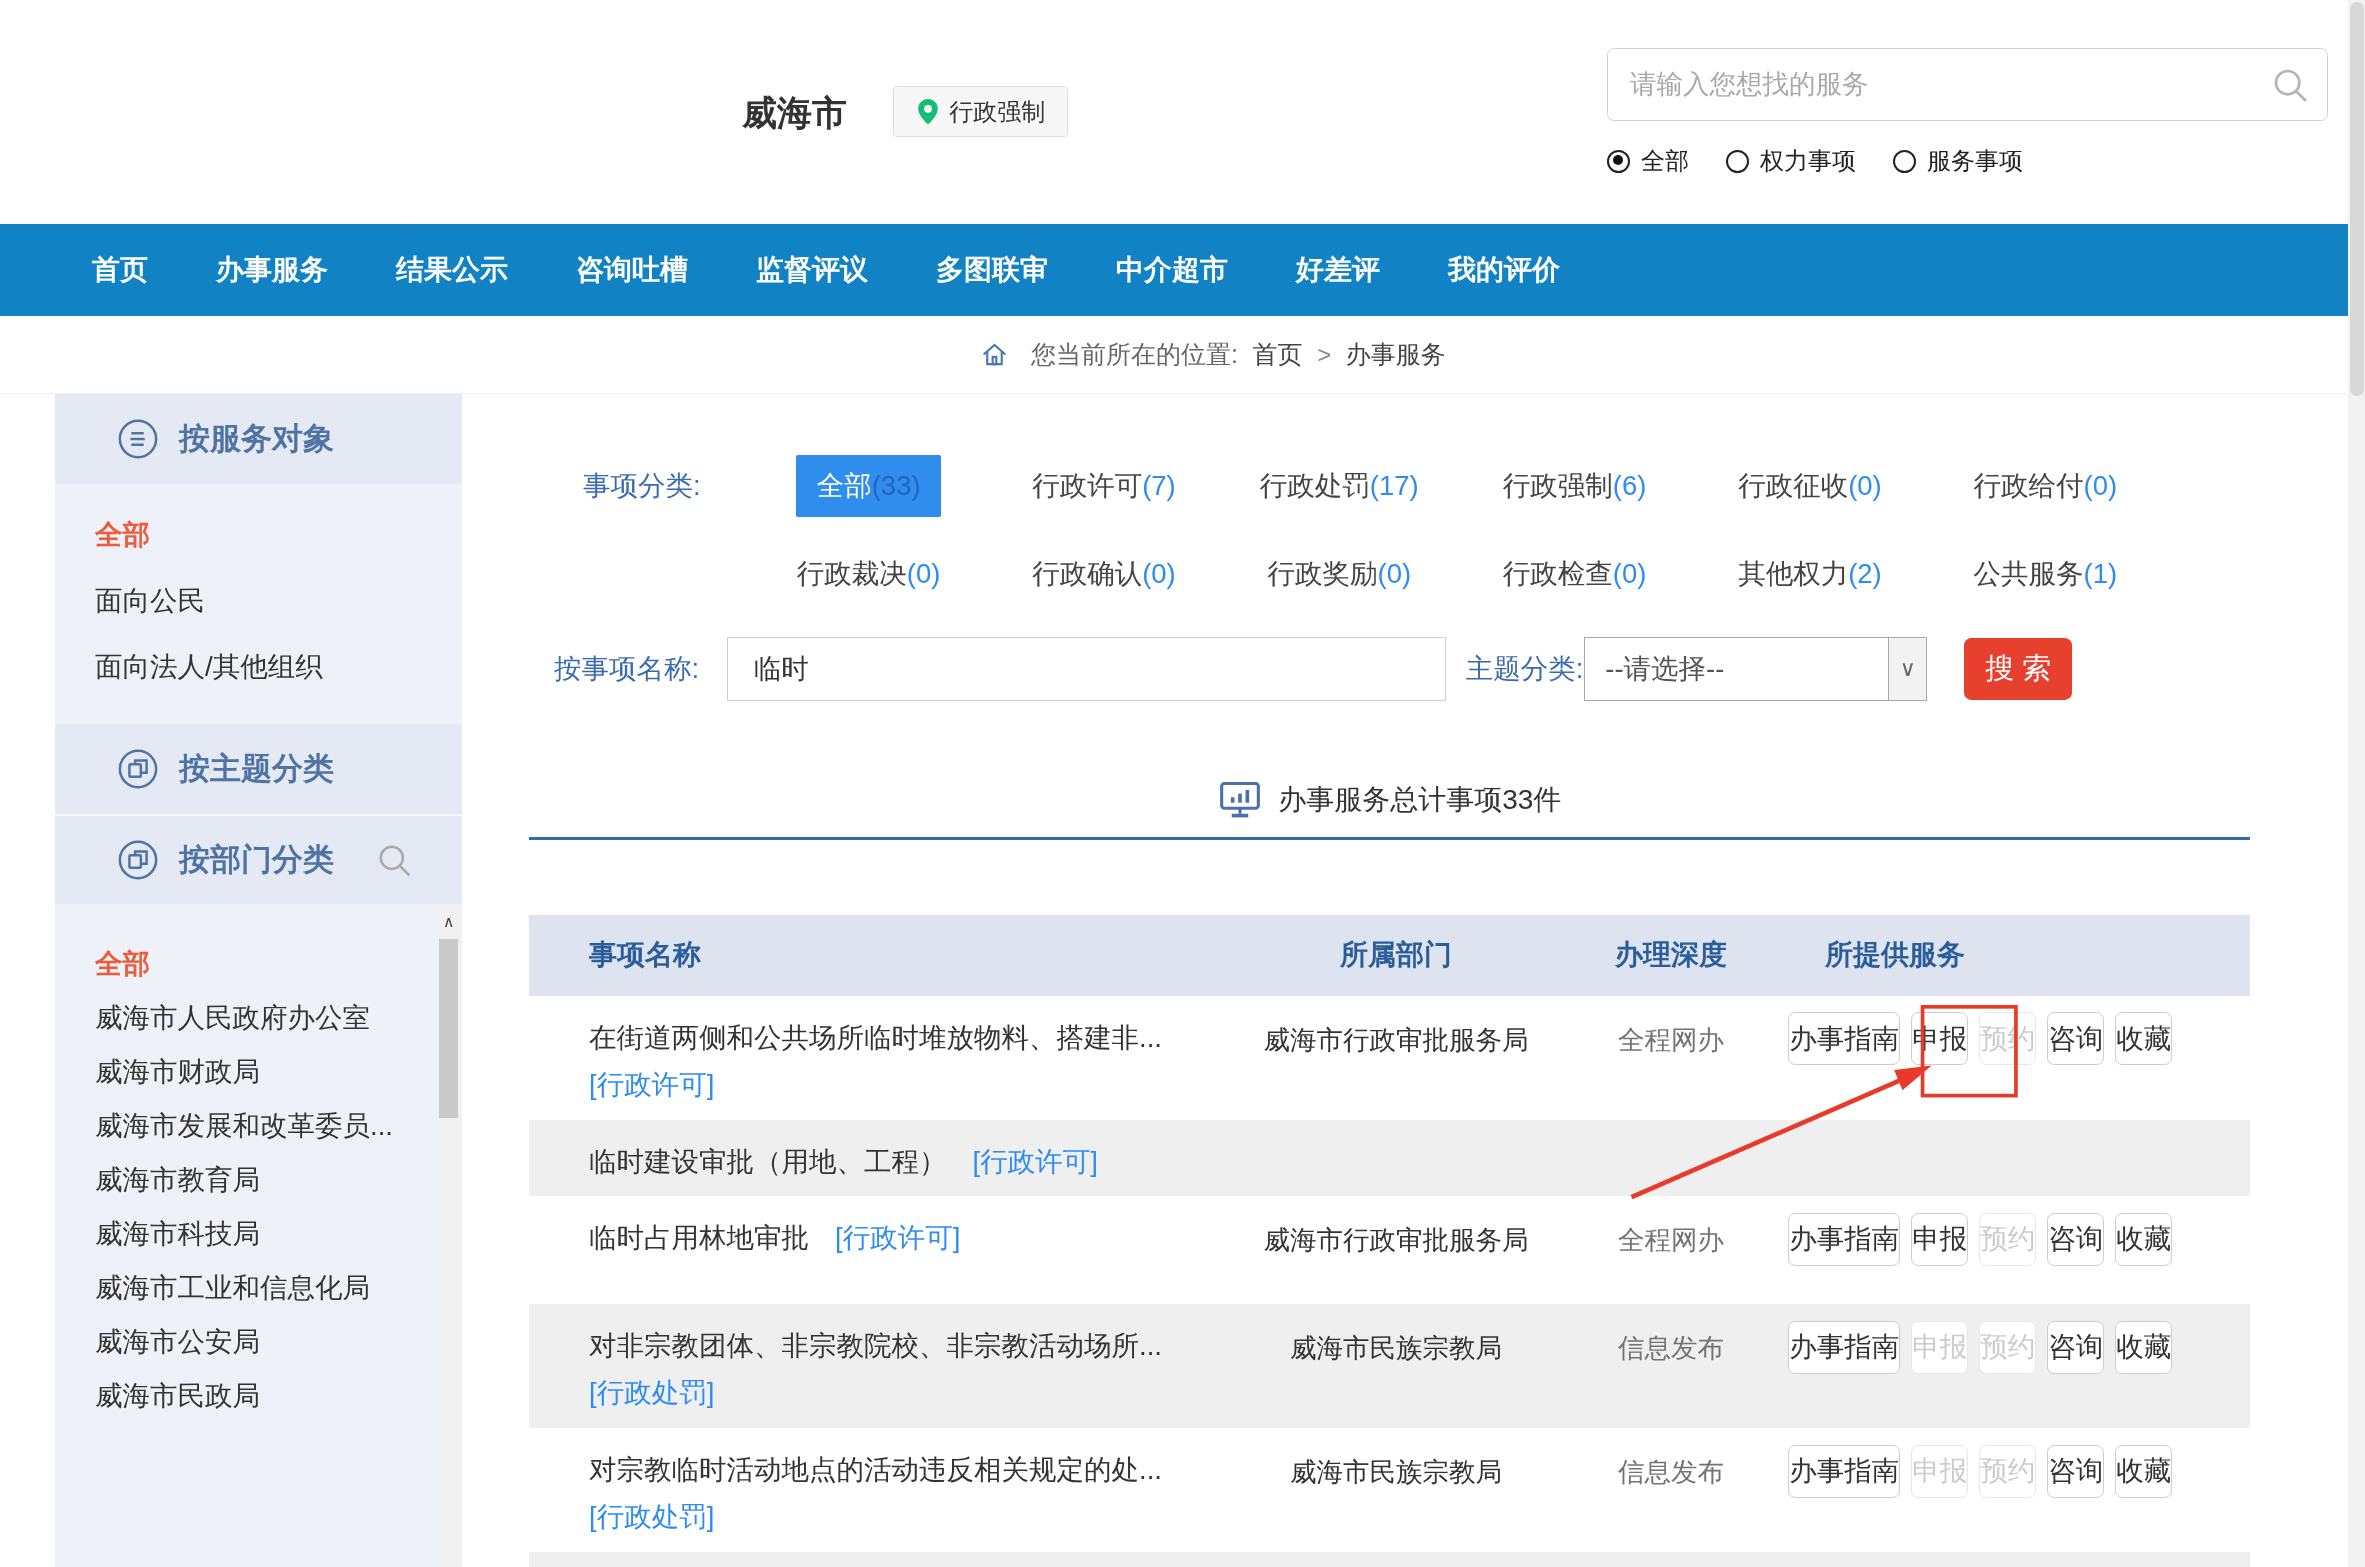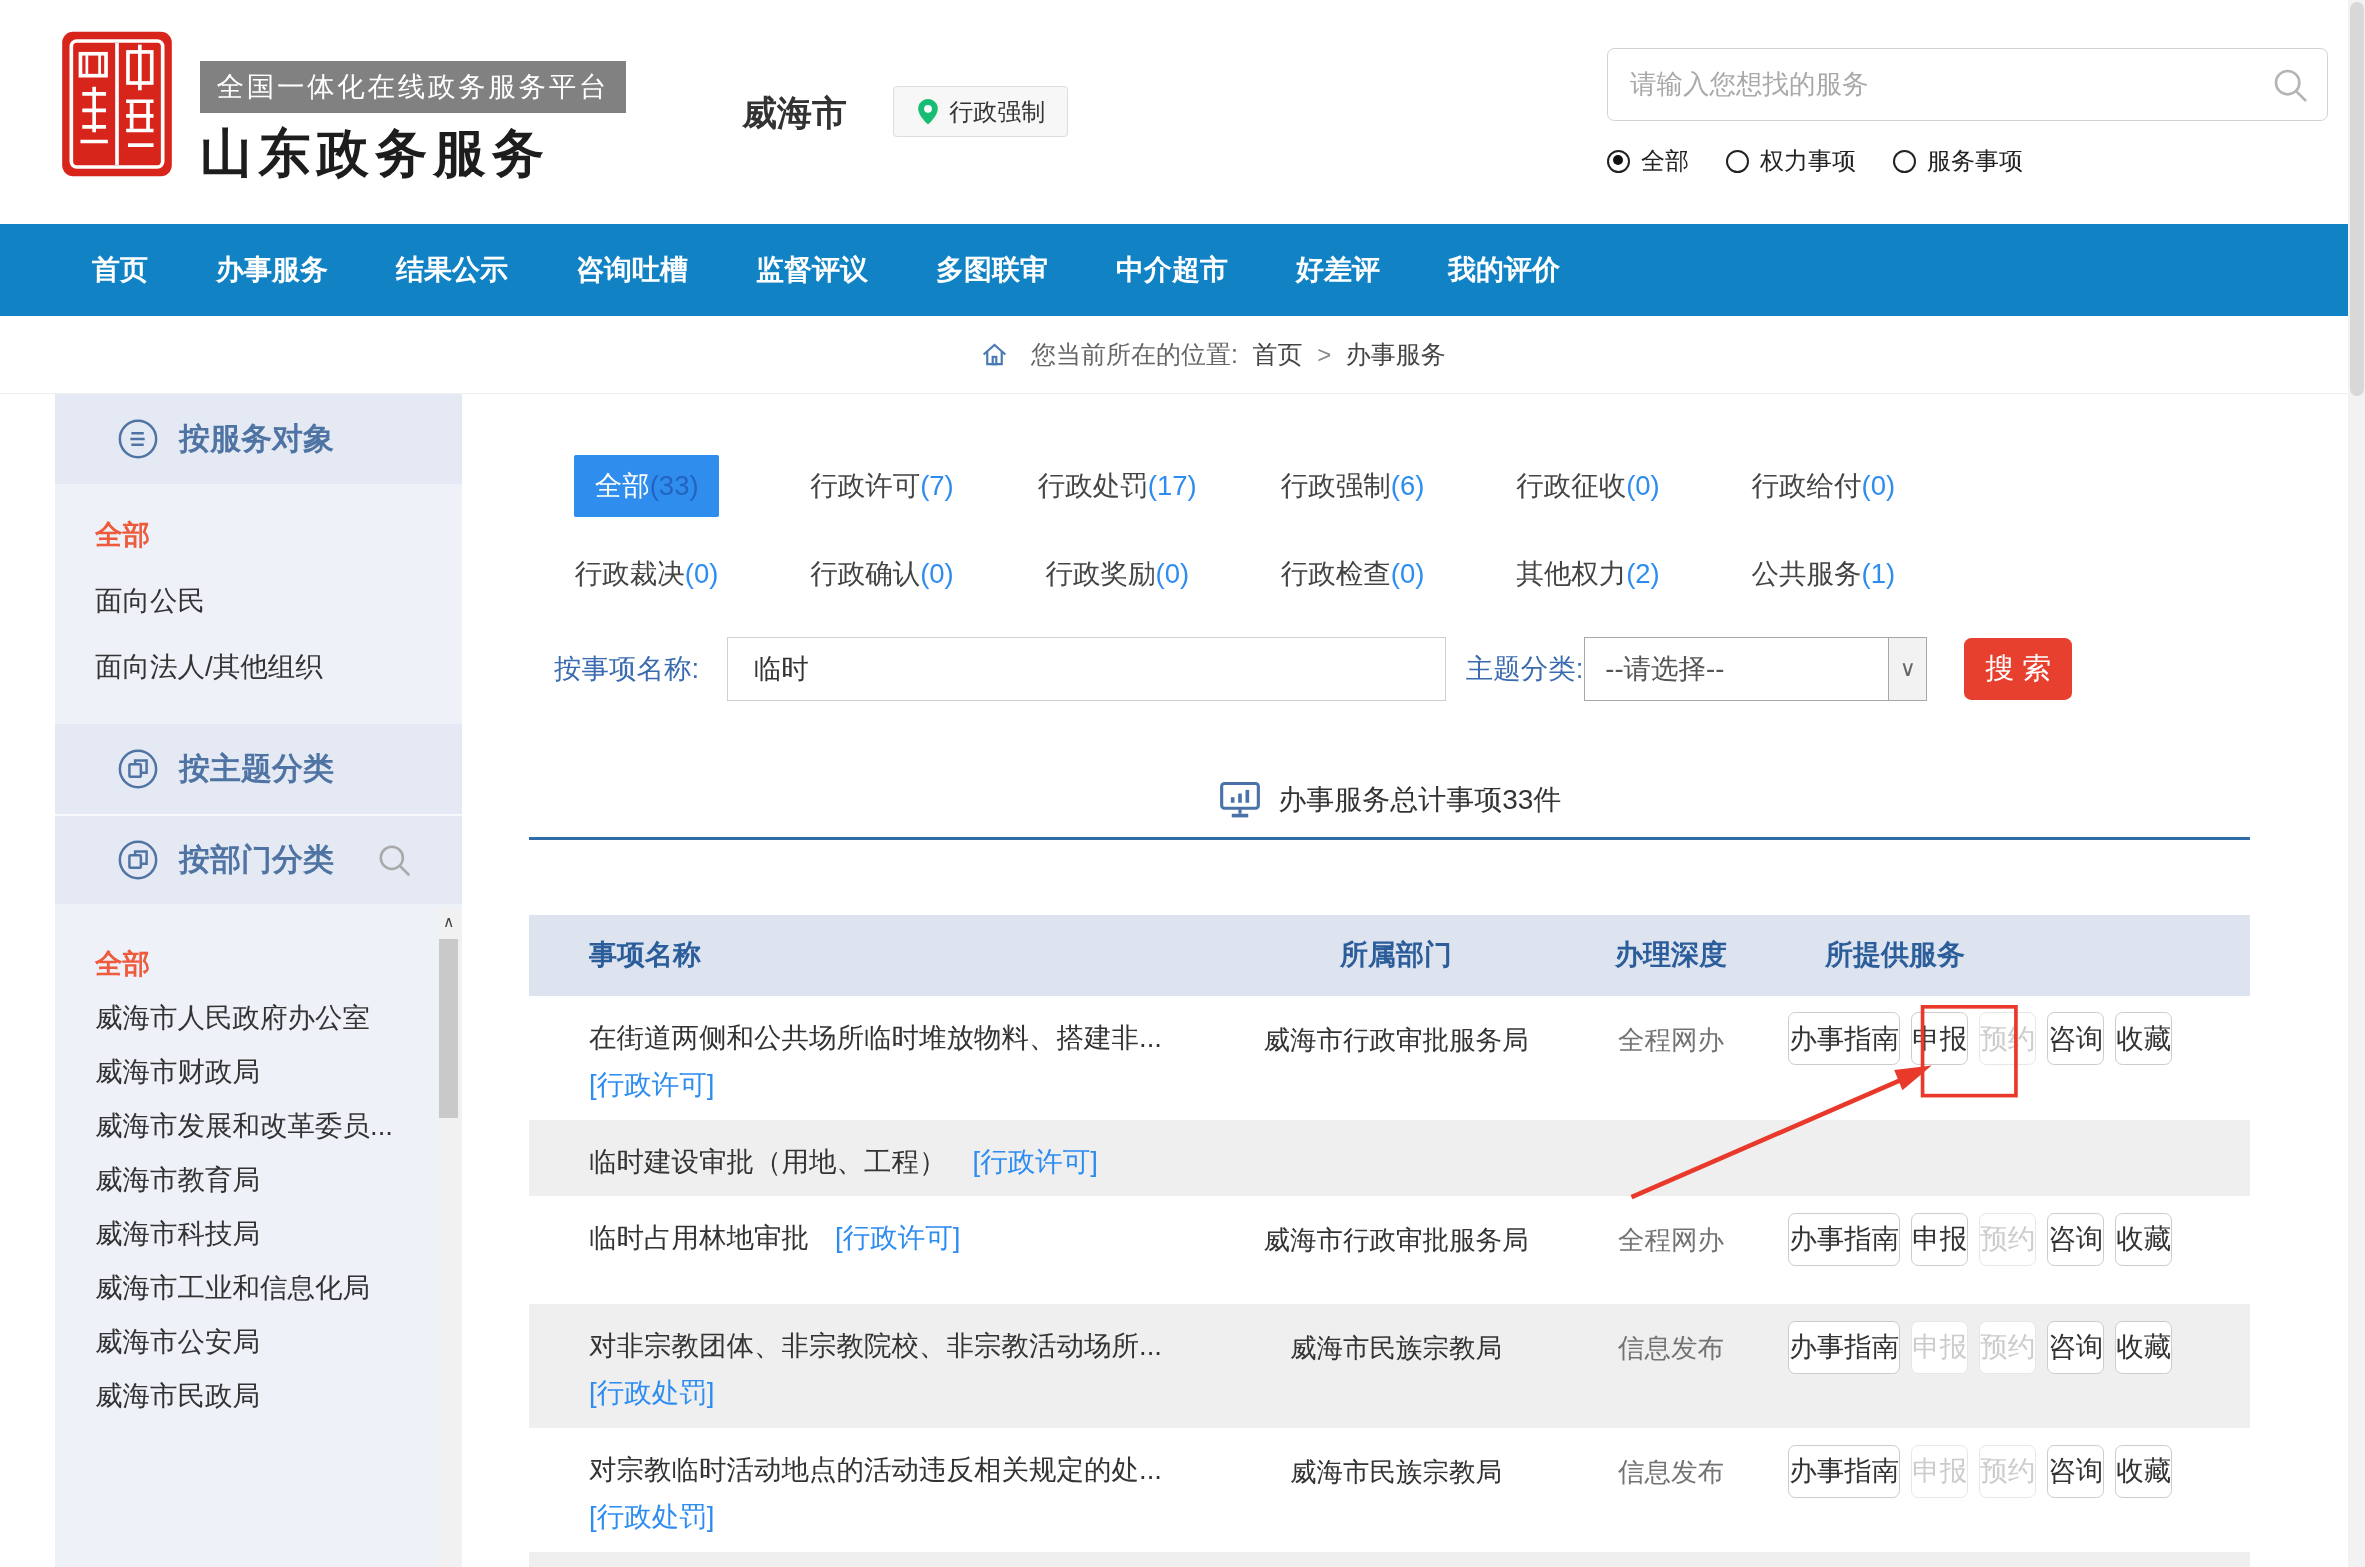--- a/index.html
+++ b/index.html
@@ -114,41 +114,20 @@
   .page-thumb{position:absolute;left:1.8px;top:1.8px;width:14.6px;height:394px;background:#d8d8d8;border-radius:7.3px;cursor:pointer;}
 
   svg{display:block;}
 </style>
 </head>
 <body>
 
 <div class="page">
 
   <header class="top-header">
-    <div class="logo-block">
-      <div class="seal">
-        <svg width="114" height="148" viewBox="0 0 124 162">
-          <rect x="2" y="2" width="120" height="158" rx="12" fill="#d8251c"></rect>
-          <rect x="12" y="12" width="100" height="138" rx="6" fill="none" stroke="#fff" stroke-width="4"></rect>
-          <line x1="62" y1="14" x2="62" y2="148" stroke="#fff" stroke-width="4"></line>
-          <rect x="22" y="26" width="28" height="24" fill="none" stroke="#fff" stroke-width="4"></rect>
-          <line x1="29" y1="26" x2="29" y2="50" stroke="#fff" stroke-width="3"></line>
-          <line x1="43" y1="26" x2="43" y2="50" stroke="#fff" stroke-width="3"></line>
-          <rect x="74" y="24" width="26" height="34" fill="none" stroke="#fff" stroke-width="4"></rect>
-          <line x1="87" y1="16" x2="87" y2="66" stroke="#fff" stroke-width="4"></line>
-          <path d="M24 70 h26 M37 62 v50 M24 88 h26 M24 106 h26" stroke="#fff" stroke-width="4" fill="none"></path>
-          <path d="M72 78 h30 M72 94 h30 M72 110 h30 M78 78 v32 M96 78 v32" stroke="#fff" stroke-width="4" fill="none"></path>
-          <path d="M22 122 h30 M74 126 h28" stroke="#fff" stroke-width="4"></path>
-        </svg>
-      </div>
-      <div class="titles">
-        <div class="badge">全国一体化在线政务服务平台</div>
-        <div class="site-title">山东政务服务</div>
-      </div>
-    </div>
 
     <div class="city">威海市</div>
 
     <button class="site-switch">
       <span>
         <svg width="24" height="27.5" viewBox="0 0 24 28">
           <path d="M12 1 C6.5 1 2 5.5 2 11 c0 7.5 10 16 10 16 s10-8.5 10-16 C22 5.5 17.5 1 12 1 z" fill="#17bd74"></path>
           <circle cx="12" cy="11" r="4" fill="#fff"></circle>
         </svg>
       </span>
@@ -269,20 +248,21 @@
         <div class="side-scrollbar">
           <div class="side-scroll-up">∧</div>
           <div class="side-thumb"></div>
         </div>
       </div>
     </aside>
 
     <main class="main">
 
       <div class="tabs-row">
+        <span class="flabel tabs-label">事项分类:</span>
         <div class="tabs-grid" id="tabs-grid">
             <div class="tab-cell">
               <button class="tab active">
                 <span class="tab-label">全部</span>
                 <span class="tab-count">(33)</span>
               </button>
             </div>
             <div class="tab-cell">
               <button class="tab">
                 <span class="tab-label">行政许可</span>

